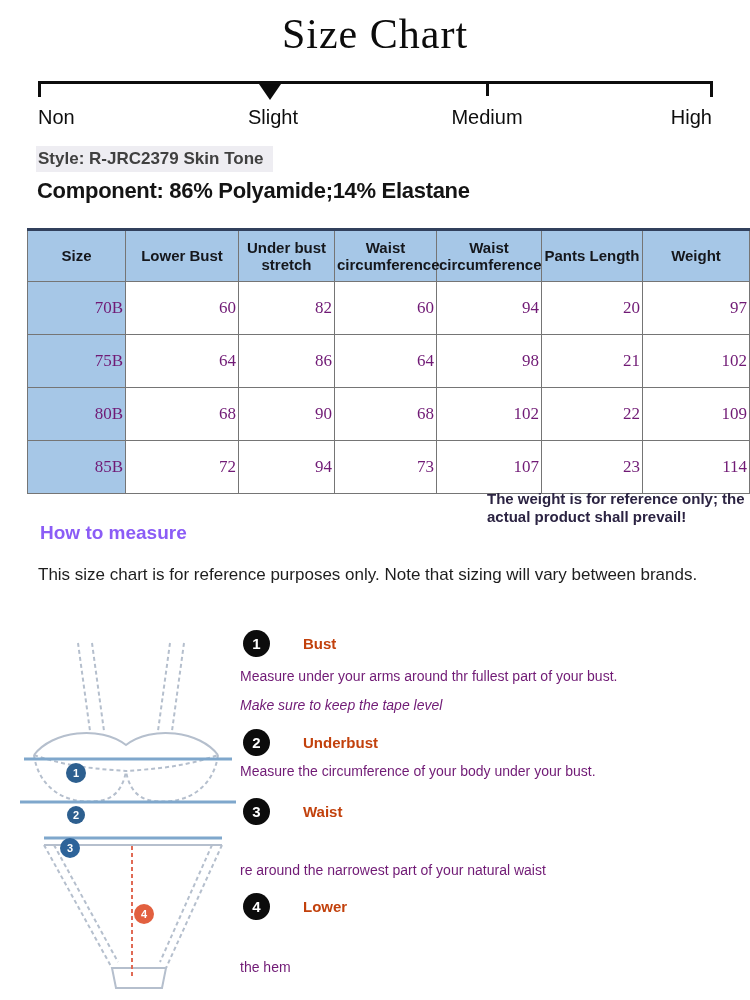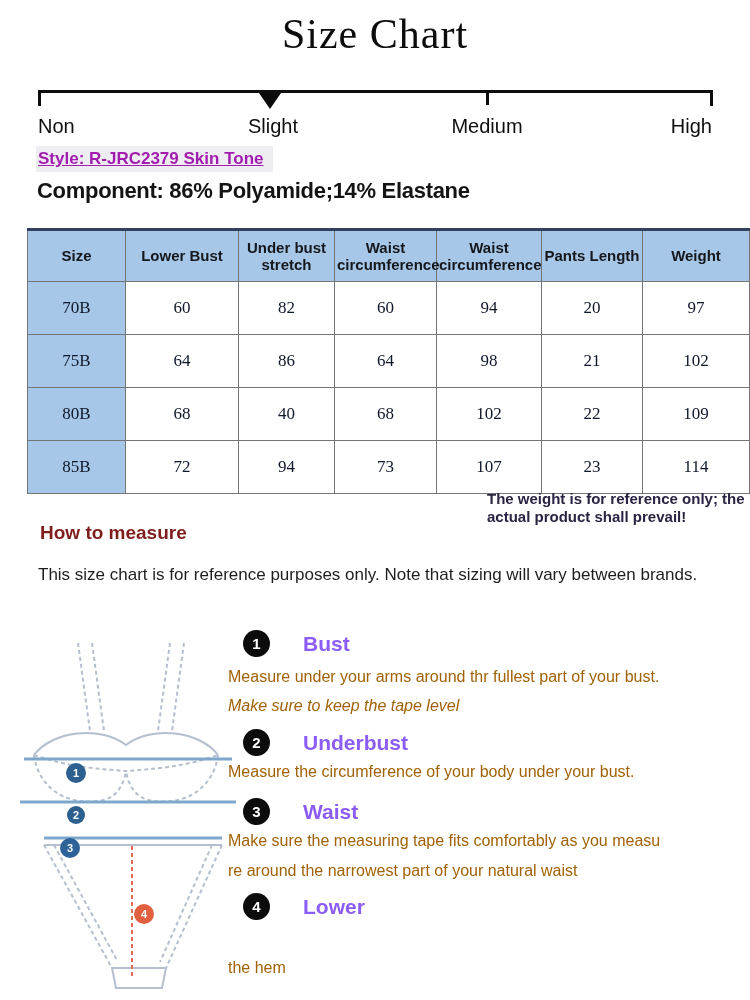--- a/index.html
+++ b/index.html
@@ -4,63 +4,63 @@
 <style>
   html,body{margin:0;padding:0;}
   body{width:750px;height:1000px;background:#ffffff;font-family:"Liberation Sans",sans-serif;color:#111;}
   .page{position:relative;width:750px;height:1000px;overflow:hidden;background:#fff;}
 
   
   .title{position:absolute;top:10px;left:0;width:750px;text-align:center;
          font-family:"Liberation Serif",serif;font-size:42px;font-weight:400;color:#0c0c0c;letter-spacing:1px;}
 
   
-  .scale{position:absolute;top:9px;left:0;width:750px;height:140px;}
+  .scale{position:absolute;top:0;left:0;width:750px;height:140px;}
   .scale-line{position:absolute;top:81px;left:38px;width:675px;height:3px;background:#0d0d0d;}
   .tick{position:absolute;top:84px;width:3px;height:13px;background:#0d0d0d;}
   .tick-left{left:38px;}
   .tick-mid{left:486px;height:12px;}
   .tick-right{left:710px;}
   .pointer{position:absolute;top:84px;left:259px;width:0;height:0;
            border-left:11px solid transparent;border-right:11px solid transparent;border-top:16px solid #0a0a0a;}
   .scale-label{position:absolute;top:106px;font-size:20px;color:#0d0d0d;}
   .lab-non{left:38px;}
   .lab-slight{left:273px;transform:translateX(-50%);}
   .lab-medium{left:487px;transform:translateX(-50%);}
   .lab-high{right:38px;}
 
   
-  .style-line{position:absolute;top:146px;left:36px;font-size:17px;font-weight:700;color:#a21caf;
-              background:#eeedf2;padding:3px 10px 3px 2px;text-decoration:underline;}
+  .style-line{position:absolute;top:146px;left:36px;font-size:17px;font-weight:700;color:#404040;
+              background:#eeedf2;padding:3px 10px 3px 2px;}
   .component-line{position:absolute;top:178px;left:37px;font-size:22px;font-weight:700;color:#141414;letter-spacing:-0.3px;}
 
   
   table.size-table{position:absolute;top:228px;left:27px;width:722px;border-collapse:collapse;table-layout:fixed;
                    border:1px solid #5f5f5f;border-top:3px solid #31405c;padding-left:25px;}
   table.size-table th,table.size-table td{border:1px solid #757575;text-align:center;vertical-align:middle;padding:0 2px;}
   table.size-table th{height:50px;background:#a6c7e7;font-size:15px;font-weight:700;color:#15171c;line-height:1.15;}
   th.hdr-left{text-align:left;padding-left:5px;}
   th.hdr-small{font-size:11px;font-weight:700;}
-  table.size-table td{height:52px;background:#ffffff;font-family:"Liberation Serif",serif;font-size:17px;color:#0f172a;}
+  table.size-table td{height:52px;background:#ffffff;font-family:"Liberation Serif",serif;font-size:17px;color:#701a75;text-align:right;}
   table.size-table td.size-cell{background:#a6c7e7;}
 
   
   .disclaimer{position:absolute;top:490px;left:487px;width:262px;font-size:15px;font-weight:700;
               color:#2b2342;line-height:1.22;}
 
   
-  .htm-heading{position:absolute;top:522px;left:40px;font-size:19px;font-weight:600;color:#7f1d1d;}
+  .htm-heading{position:absolute;top:522px;left:40px;font-size:19px;font-weight:600;color:#8b5cf6;}
   .htm-note{position:absolute;top:565px;left:38px;width:700px;font-size:17px;color:#1e1e1e;}
 
   
   .step-head{position:absolute;left:243px;display:flex;align-items:center;gap:33px;}
   .num-circle{width:27px;height:27px;border-radius:50%;background:#0c0c0c;color:#fff;
               display:flex;align-items:center;justify-content:center;font-size:15px;font-weight:700;}
-  .step-label{font-size:21px;font-weight:600;color:#8b5cf6;}
-  .step-line{position:absolute;left:228px;width:505px;font-size:16px;color:#a16207;}
+  .step-label{font-size:15px;font-weight:600;color:#c2410c;}
+  .step-line{position:absolute;left:240px;width:505px;font-size:14px;color:#701a75;}
 
   .s1-head{top:630px;} .s1-l1{top:668px;} .s1-l2{top:697px;font-style:italic;}
   .s2-head{top:729px;} .s2-l1{top:763px;}
   .s3-head{top:798px;} .s3-l1{top:832px;} .s3-l2{top:862px;}
   .s4-head{top:893px;} .s4-l1{top:929px;} .s4-l2{top:959px;}
 
   
   .bra-illus{position:absolute;top:633px;left:18px;}
   .pant-illus{position:absolute;top:826px;left:14px;}
   .sketch{stroke:#b5bfcd;fill:none;stroke-width:2;}
@@ -127,21 +127,21 @@
         <td>64</td>
         <td>86</td>
         <td>64</td>
         <td>98</td>
         <td>21</td>
         <td>102</td>
       </tr>
       <tr>
         <td class="size-cell">80B</td>
         <td>68</td>
-        <td>40</td>
+        <td>90</td>
         <td>68</td>
         <td>102</td>
         <td>22</td>
         <td>109</td>
       </tr>
       <tr>
         <td class="size-cell">85B</td>
         <td>72</td>
         <td>94</td>
         <td>73</td>
@@ -167,21 +167,20 @@
   <div class="step-head s2-head">
     <div class="num-circle">2</div>
     <div class="step-label">Underbust</div>
   </div>
   <div class="step-line s2-l1">Measure the circumference of your body under your bust.</div>
 
   <div class="step-head s3-head">
     <div class="num-circle">3</div>
     <div class="step-label">Waist</div>
   </div>
-  <div class="step-line s3-l1">Make sure the measuring tape fits comfortably as you measu</div>
   <div class="step-line s3-l2">re around the narrowest part of your natural waist</div>
 
   <div class="step-head s4-head">
     <div class="num-circle">4</div>
     <div class="step-label">Lower</div>
   </div>
   <div class="step-line s4-l2">the hem</div>
 
   <svg class="bra-illus" width="222" height="192" viewBox="0 0 222 192">
     <path class="sketch-dash" d="M60,10 L72,98"></path>

